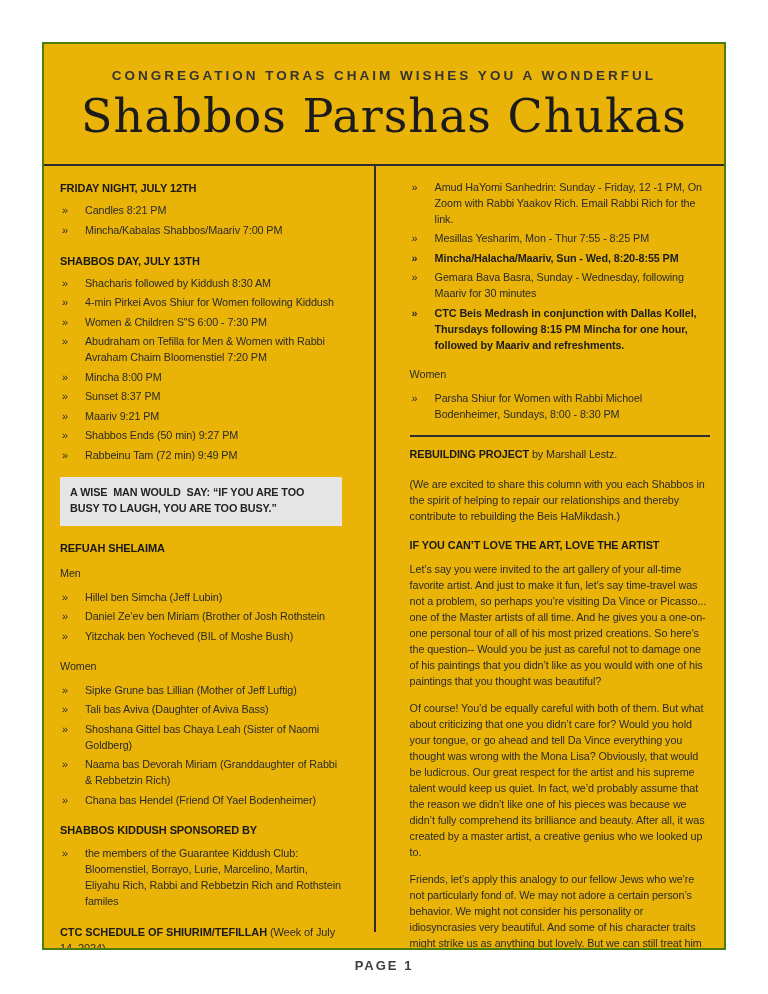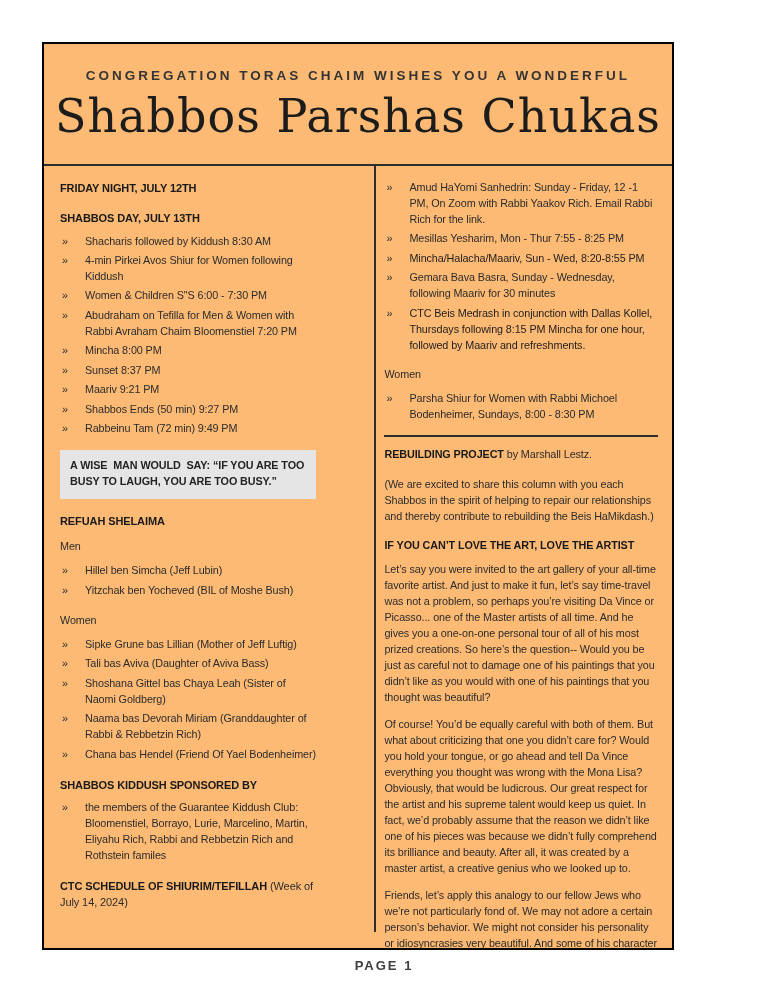--- a/index.html
+++ b/index.html
@@ -4,22 +4,22 @@
 <style>
   * { margin:0; padding:0; box-sizing:border-box; }
   body {
     width:768px; height:994px; background:#ffffff;
     font-family:"Liberation Sans", sans-serif;
     color:#2b2b2b;
     -webkit-font-smoothing:antialiased;
   }
   .sheet { position:relative; width:768px; height:994px; background:#fff; overflow:hidden; }
   .box {
-    position:absolute; left:42px; top:42px; width:632px; height:908px;
-    border:2px solid #000000; background:#fdba74;
+    position:absolute; left:42px; top:42px; width:684px; height:908px;
+    border:2px solid #4d7c0f; background:#eab308;
   }
   
   .header { height:122px; border-bottom:2px solid #2e2e2e; text-align:center; padding-top:24px; }
   .kicker {
     font-size:13.5px; font-weight:bold; letter-spacing:3px; color:#343434;
   }
   .script-title {
     font-family:"DejaVu Serif", serif; font-weight:500;
     font-size:46px; color:#1c1c1c; margin-top:6px; letter-spacing:1px;
   }
@@ -37,21 +37,21 @@
   h3.sec:first-child { margin-top:14px; }
   .sec .reg { font-weight:normal; color:#2b2b2b; }
   .sublabel { margin:10px 0 8px 0; }
   ul.blist { list-style:none; }
   ul.blist li {
     position:relative; padding-left:25px; margin-bottom:3.5px;
   }
   ul.blist li::before {
     content:"\00BB"; position:absolute; left:2px; top:0; color:#2b2b2b;
   }
-  ul.blist li.bold { font-weight:normal; color:#1d1d1d; }
+  ul.blist li.bold { font-weight:bold; color:#1d1d1d; }
   .quote-box {
     background:#e5e5e5; padding:8px 10px 9px 10px; margin:13px 0 6px 0;
     font-weight:bold; color:#232323; white-space:pre-wrap;
   }
   .hrule { border-top:2.5px solid #2e2e2e; margin:12px 0 10px 0; }
   .byline-title { font-weight:bold; color:#191919; }
   .intro-italic { margin-top:14px; }
   .article-head { font-weight:bold; color:#191919; margin:14px 0 8px 0; }
   .para { margin-bottom:11px; }
   
@@ -69,40 +69,45 @@
     <div class="header">
       <div class="kicker">CONGREGATION TORAS CHAIM WISHES YOU A WONDERFUL</div>
       <div class="script-title">Shabbos Parshas Chukas</div>
     </div>
 
     <div class="columns doc">
       <div class="col-divider"></div>
 
       <div class="col-left">
         <h3 class="sec">FRIDAY NIGHT, JULY 12TH</h3>
+        <ul class="blist">
+          <li>Candles 8:21 PM</li>
+          <li>Mincha/Kabalas Shabbos/Maariv 7:00 PM</li>
+        </ul>
 
         <h3 class="sec">SHABBOS DAY, JULY 13TH</h3>
         <ul class="blist">
           <li>Shacharis followed by Kiddush 8:30 AM</li>
           <li>4-min Pirkei Avos Shiur for Women following Kiddush</li>
           <li>Women &amp; Children S"S 6:00 - 7:30 PM</li>
           <li>Abudraham on Tefilla for Men &amp; Women with Rabbi Avraham Chaim Bloomenstiel 7:20 PM</li>
           <li>Mincha 8:00 PM</li>
           <li>Sunset 8:37 PM</li>
           <li>Maariv 9:21 PM</li>
           <li>Shabbos Ends (50 min) 9:27 PM</li>
           <li>Rabbeinu Tam (72 min) 9:49 PM</li>
         </ul>
 
         <div class="quote-box">A WISE  MAN WOULD  SAY: “IF YOU ARE TOO BUSY TO LAUGH, YOU ARE TOO BUSY.”</div>
 
         <h3 class="sec">REFUAH SHELAIMA</h3>
         <div class="sublabel">Men</div>
         <ul class="blist">
           <li>Hillel ben Simcha (Jeff Lubin)</li>
+          <li>Daniel Ze’ev ben Miriam (Brother of Josh Rothstein</li>
           <li>Yitzchak ben Yocheved (BIL of Moshe Bush)</li>
         </ul>
         <div class="sublabel" style="margin-top:14px;">Women</div>
         <ul class="blist">
           <li>Sipke Grune bas Lillian (Mother of Jeff Luftig)</li>
           <li>Tali bas Aviva (Daughter of Aviva Bass)</li>
           <li>Shoshana Gittel bas Chaya Leah (Sister of Naomi Goldberg)</li>
           <li>Naama bas Devorah Miriam (Granddaughter of Rabbi &amp; Rebbetzin Rich)</li>
           <li>Chana bas Hendel (Friend Of Yael Bodenheimer)</li>
         </ul>

